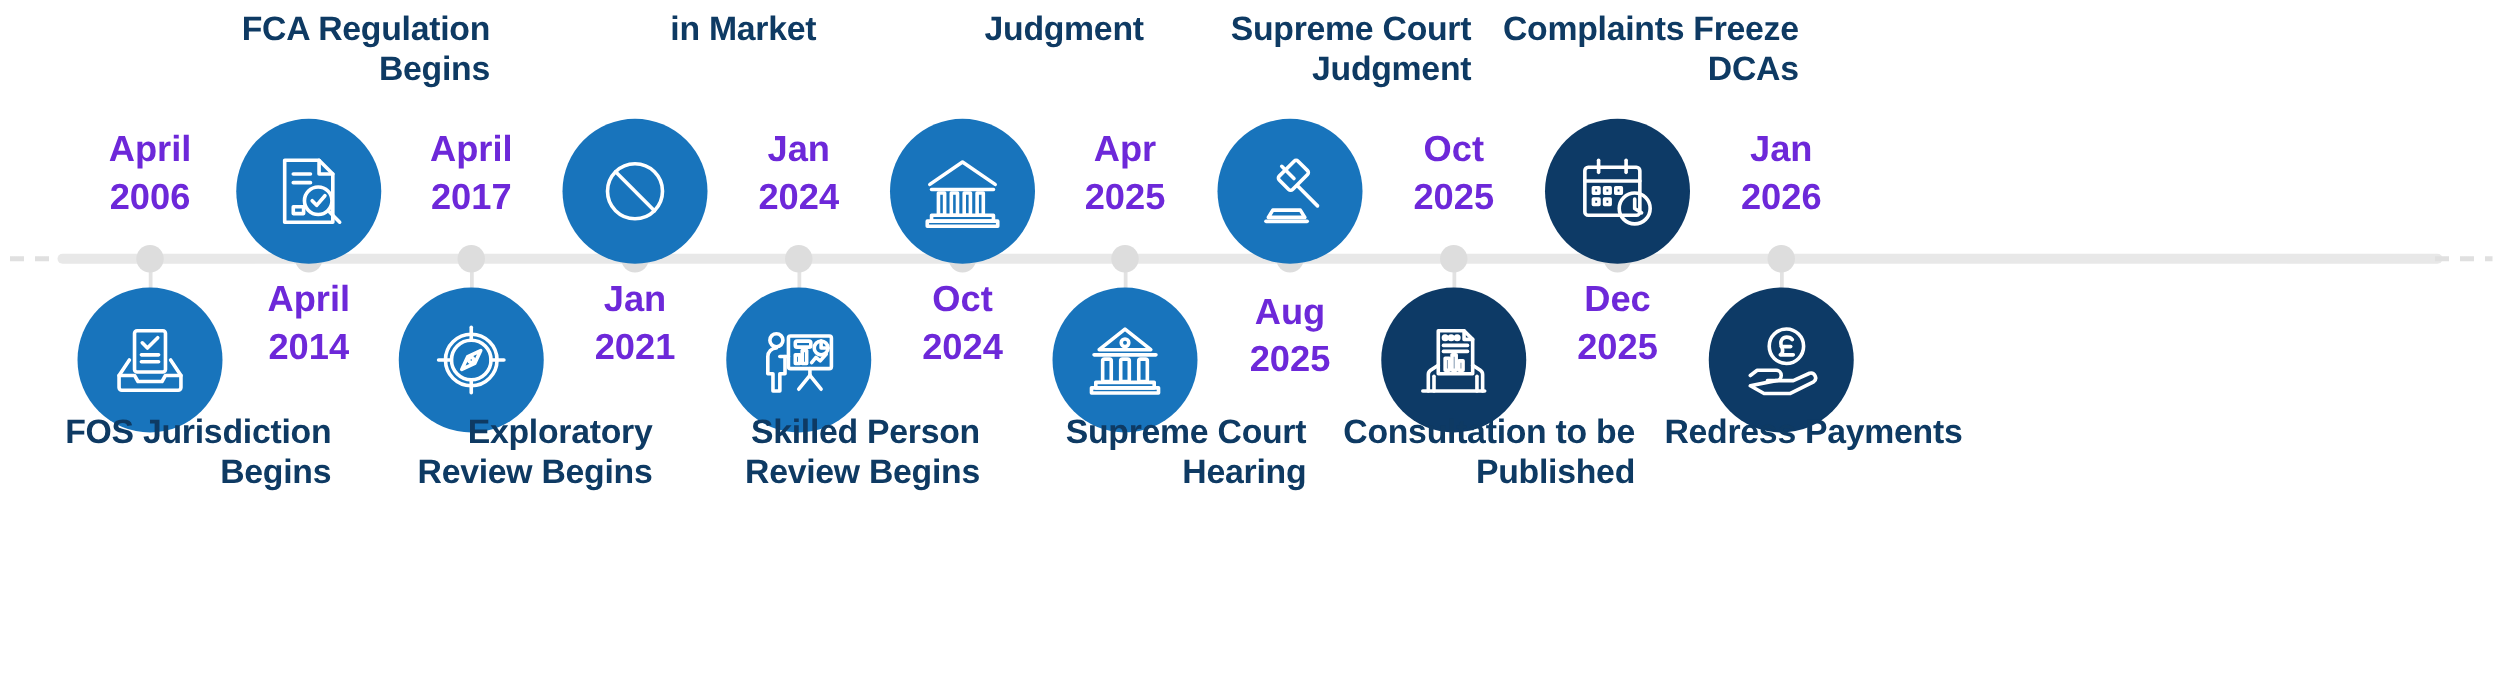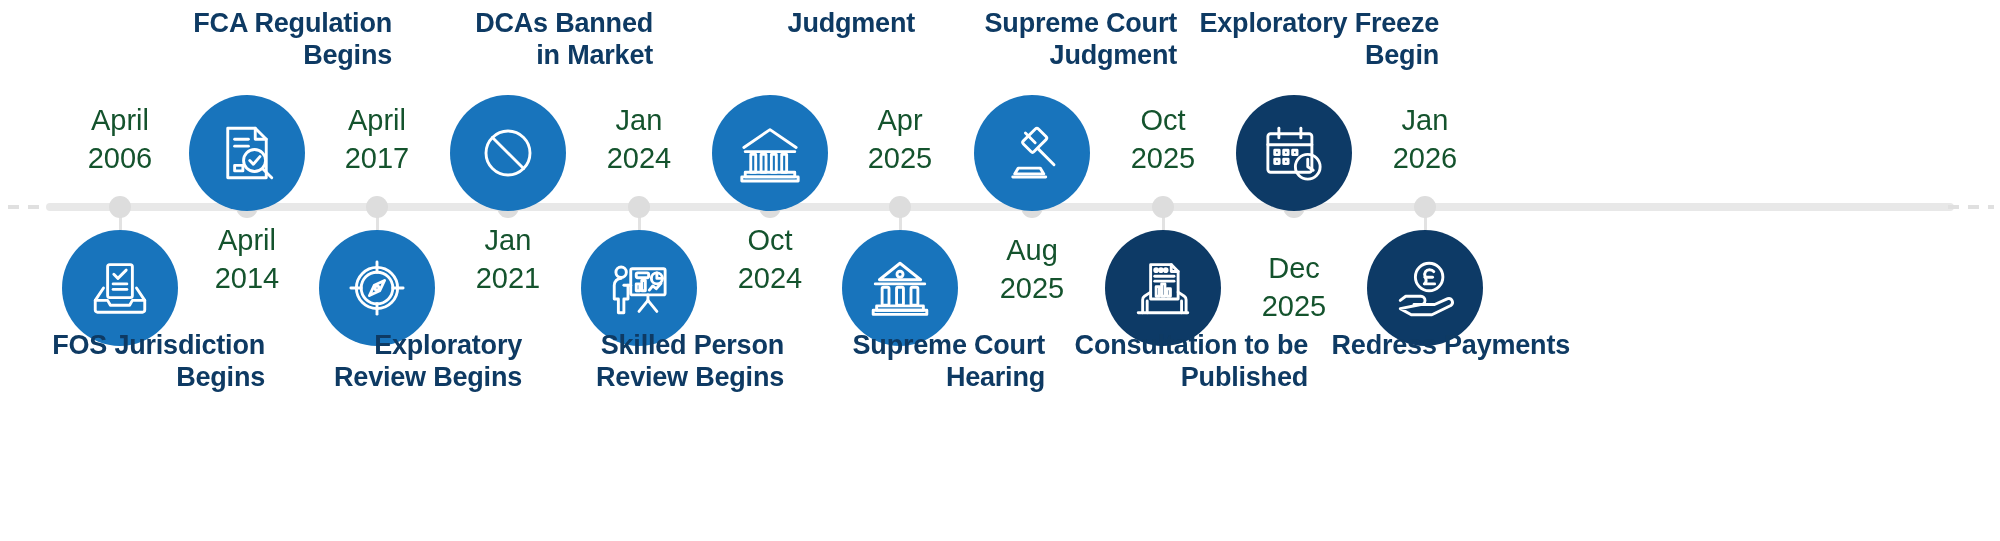--- a/index.html
+++ b/index.html
@@ -38,21 +38,21 @@
 
   
   .caption{position:absolute;left:-145px;width:290px;text-align:right;
     color:#0E3A63;font-weight:bold;font-size:27px;line-height:1.18;
     letter-spacing:-0.2px;}
   .node.up   .caption{top:8px;}
   .node.down .caption{top:330px;}
 
   
   .datelbl{position:absolute;left:-85px;width:170px;text-align:center;
-    color:#14532d;font-weight:normal;font-size:29px;line-height:1.30;}
+    color:#6d28d9;font-weight:bold;font-size:29px;line-height:1.30;}
   .node.up   .datelbl{top:102px;}
   .node.down .datelbl{top:222px;}
   .datelbl span{display:block;}
 </style>
 </head>
 <body>
 
 <div id="stage">
 
   <div class="spine">
@@ -151,21 +151,20 @@
           <span>
             <svg viewBox="0 0 48 48">
               <g fill="none" stroke="#ffffff" stroke-width="2.1" stroke-linecap="round" stroke-linejoin="round">
       <circle cx="24" cy="24" r="16"></circle>
       <line x1="12.7" y1="12.7" x2="35.3" y2="35.3"></line>
      </g>
             </svg>
           </span>
         </div>
         <div class="caption">
-          <div>DCAs Banned</div>
           <div>in Market</div>
         </div>
         <div class="datelbl" style="top: 222px;">
           <span>Jan</span>
           <span>2021</span>
         </div>
       </div>
       <div class="node down" style="left: 639px;">
         <div class="stem"></div>
         <div class="dot"></div>
@@ -330,24 +329,24 @@
       <rect x="23" y="22" width="3.2" height="3.2"></rect>
       <rect x="10" y="28.5" width="3.2" height="3.2"></rect>
                 <rect x="16.5" y="28.5" width="3.2" height="3.2"></rect>
       <circle cx="34" cy="34" r="9"></circle>
       <polyline points="34,28.5 34,34 38,36.5"></polyline>
      </g>
             </svg>
           </span>
         </div>
         <div class="caption">
-          <div>Exploratory Freeze</div>
-          <div>Begin</div>
-        </div>
-        <div class="datelbl" style="top: 222px; margin-top: 28px;">
+          <div>Complaints Freeze</div>
+          <div>DCAs</div>
+        </div>
+        <div class="datelbl" style="top: 222px;">
           <span>Dec</span>
           <span>2025</span>
         </div>
       </div>
       <div class="node down" style="left: 1425px;">
         <div class="stem"></div>
         <div class="dot"></div>
         <div class="medal" style="background: rgb(13, 58, 102);">
           <span>
             <svg viewBox="0 0 48 48">

